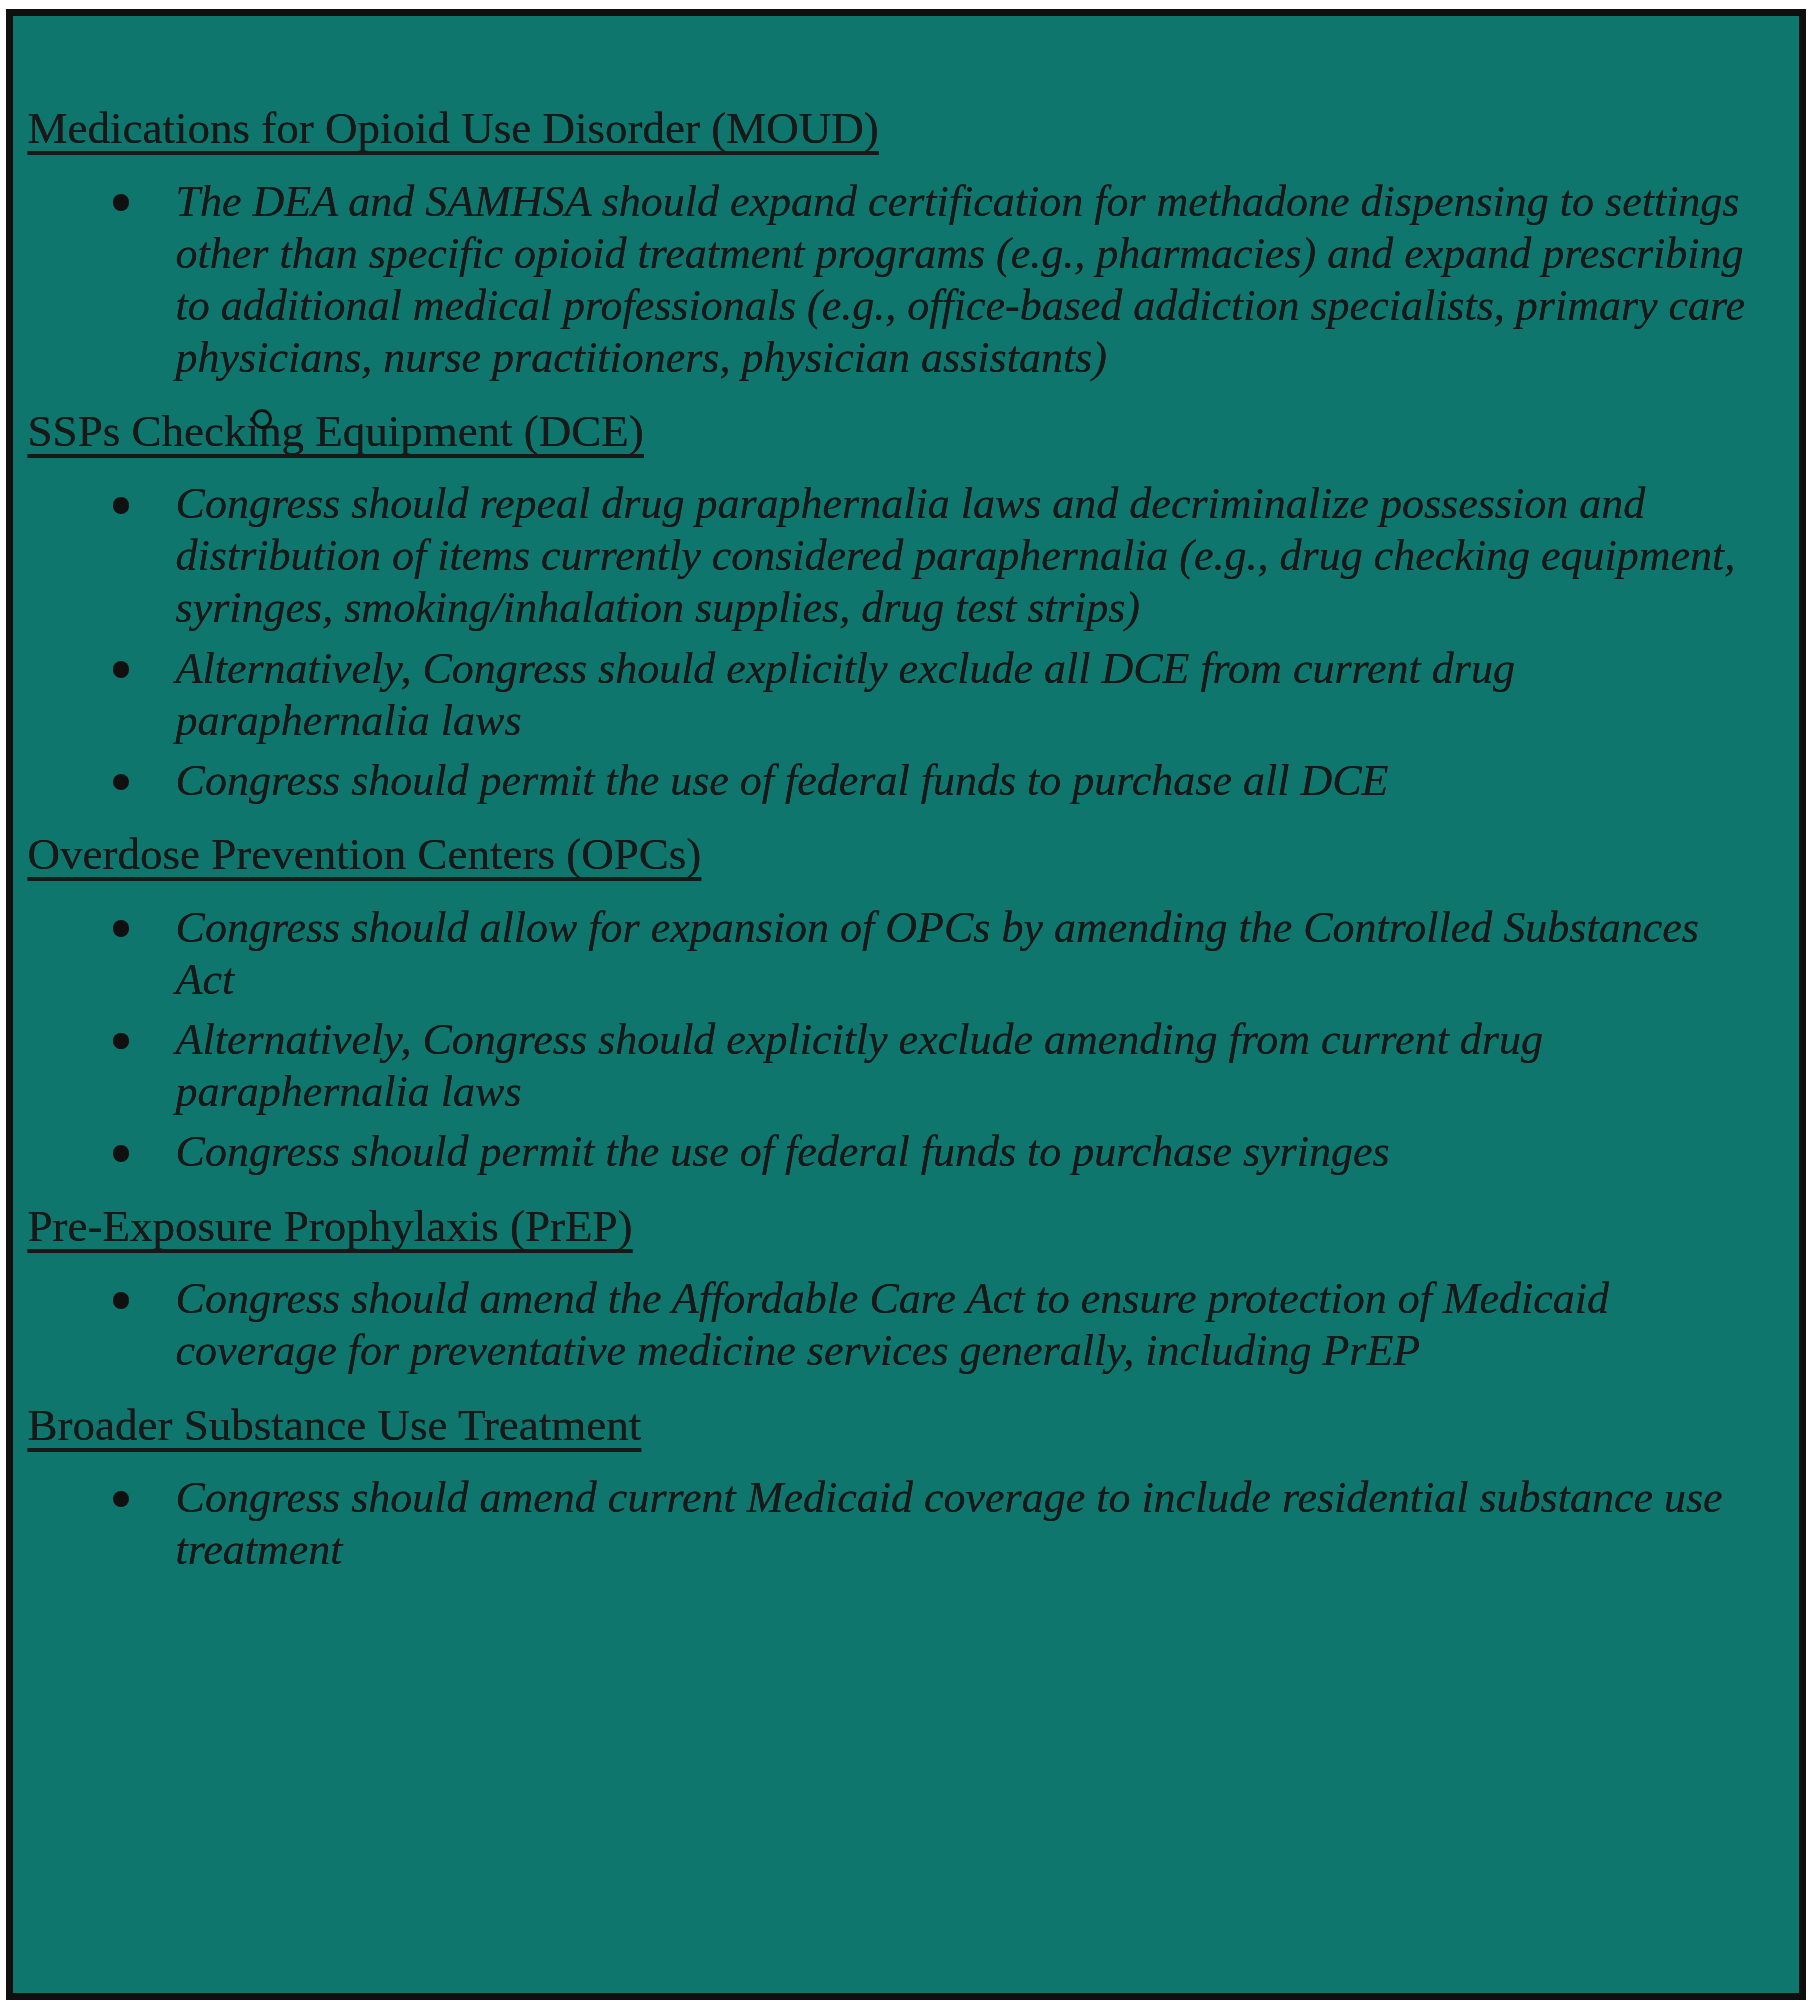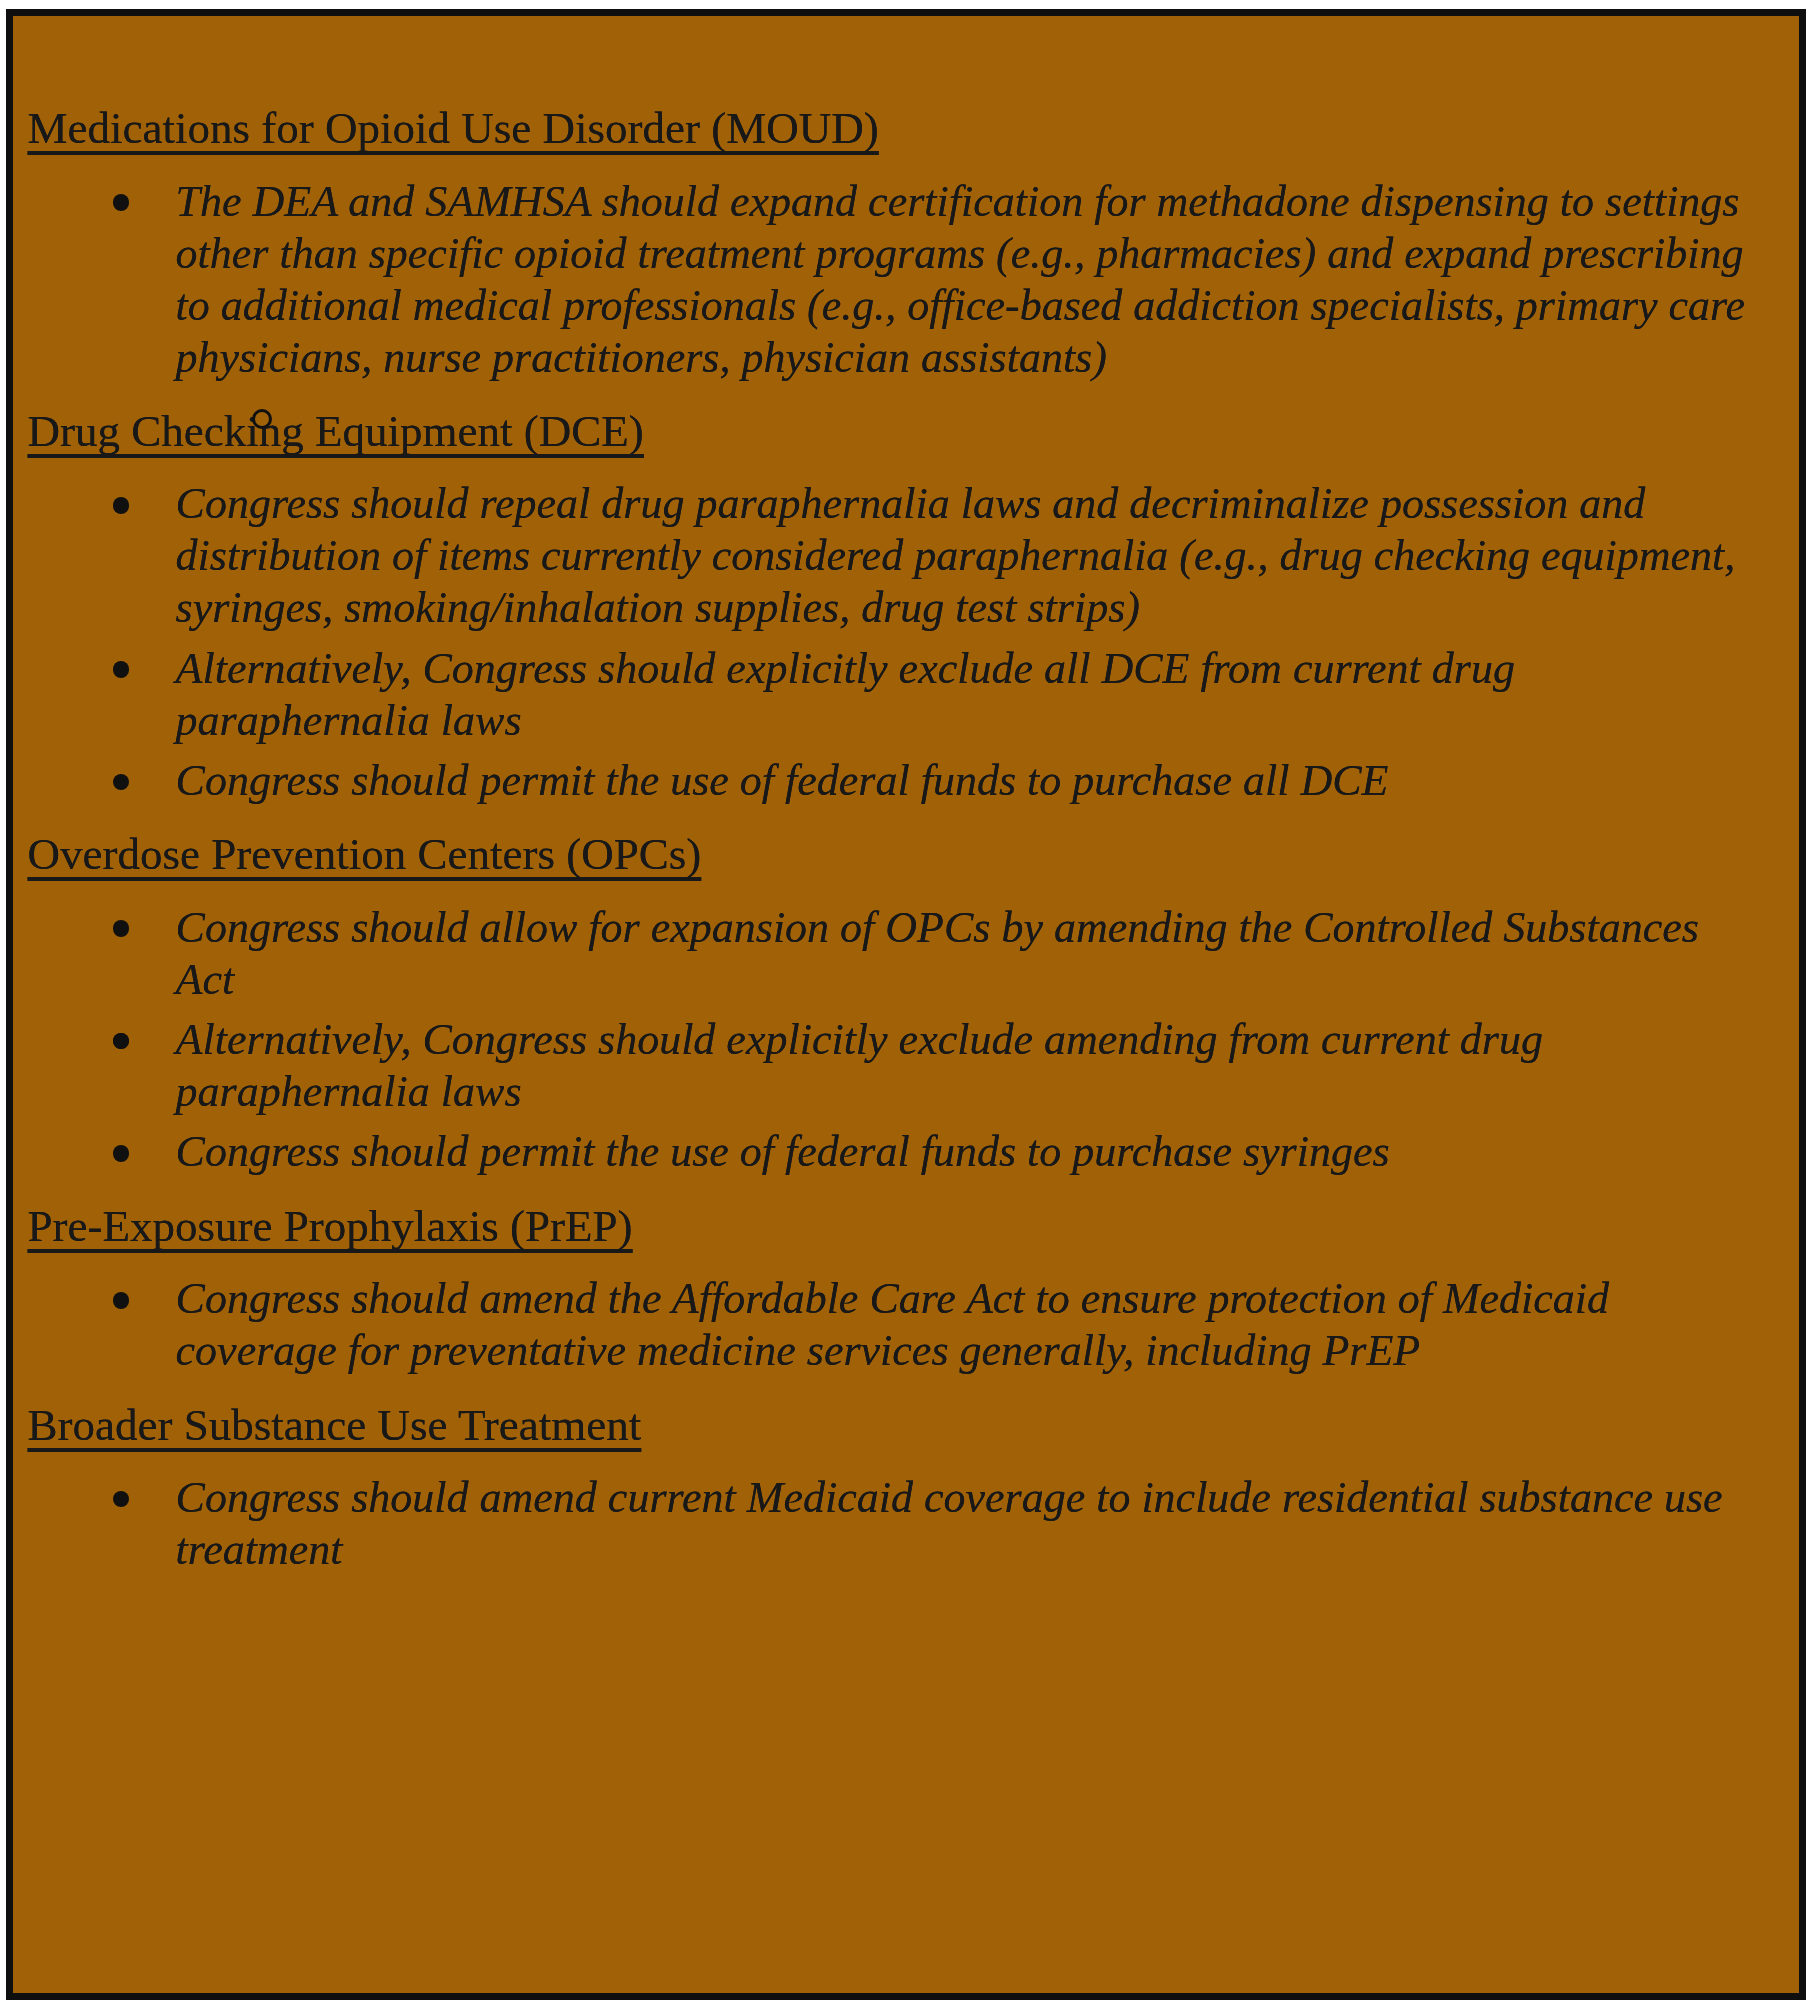--- a/index.html
+++ b/index.html
@@ -14,21 +14,21 @@
     font-family: "Liberation Serif", "DejaVu Serif", serif;
     color: #181818;
   }
   .page-frame {
     position: absolute;
     left: 5.6px;
     top: 9.3px;
     right: 12px;
     bottom: 11px;
     border: 7.4px solid #0f0f0f;
-    background: #a16207;
+    background: #0f766e;
     overflow: hidden;
   }
   .doc {
     position: absolute;
     inset: 0;
     padding: 85px 45px 37px 15px;
     text-shadow: 0 0 0.6px #1a1a1a;
   }
   .heading {
     font-size: 45px;
@@ -76,21 +76,21 @@
   }
 </style>
 </head>
 <body>
 
 <div class="page-frame">
   <main class="doc" id="doc">
       <div class="heading">Medications for Opioid Use Disorder (MOUD)</div>
       <div class="item l1"><span class="marker disc"></span><span class="itext">The DEA and SAMHSA should expand certification for methadone dispensing to settings other than specific opioid treatment programs (e.g., pharmacies) and expand prescribing to additional medical professionals (e.g., office-based addiction specialists, primary care physicians, nurse practitioners, physician assistants)</span></div>
       <div class="item l2"><span class="marker circle"></span></div>
-      <div class="heading">Drug Checking Equipment (DCE)</div>
+      <div class="heading">SSPs Checking Equipment (DCE)</div>
       <div class="item l1"><span class="marker disc"></span><span class="itext">Congress should repeal drug paraphernalia laws and decriminalize possession and distribution of items currently considered paraphernalia (e.g., drug checking equipment, syringes, smoking/inhalation supplies, drug test strips)</span></div>
       <div class="item l1"><span class="marker disc"></span><span class="itext">Alternatively, Congress should explicitly exclude all DCE from current drug paraphernalia laws</span></div>
       <div class="item l1"><span class="marker disc"></span><span class="itext">Congress should permit the use of federal funds to purchase all DCE</span></div>
       <div class="heading">Overdose Prevention Centers (OPCs)</div>
       <div class="item l1"><span class="marker disc"></span><span class="itext">Congress should allow for expansion of OPCs by amending the Controlled Substances Act</span></div>
       <div class="item l1"><span class="marker disc"></span></div>
       <div class="item l1"><span class="marker disc"></span><span class="itext">Alternatively, Congress should explicitly exclude amending from current drug paraphernalia laws</span></div>
       <div class="item l1"><span class="marker disc"></span><span class="itext">Congress should permit the use of federal funds to purchase syringes</span></div>
       <div class="heading">Pre-Exposure Prophylaxis (PrEP)</div>
       <div class="item l1"><span class="marker disc"></span><span class="itext">Congress should amend the Affordable Care Act to ensure protection of Medicaid coverage for preventative medicine services generally, including PrEP</span></div>

